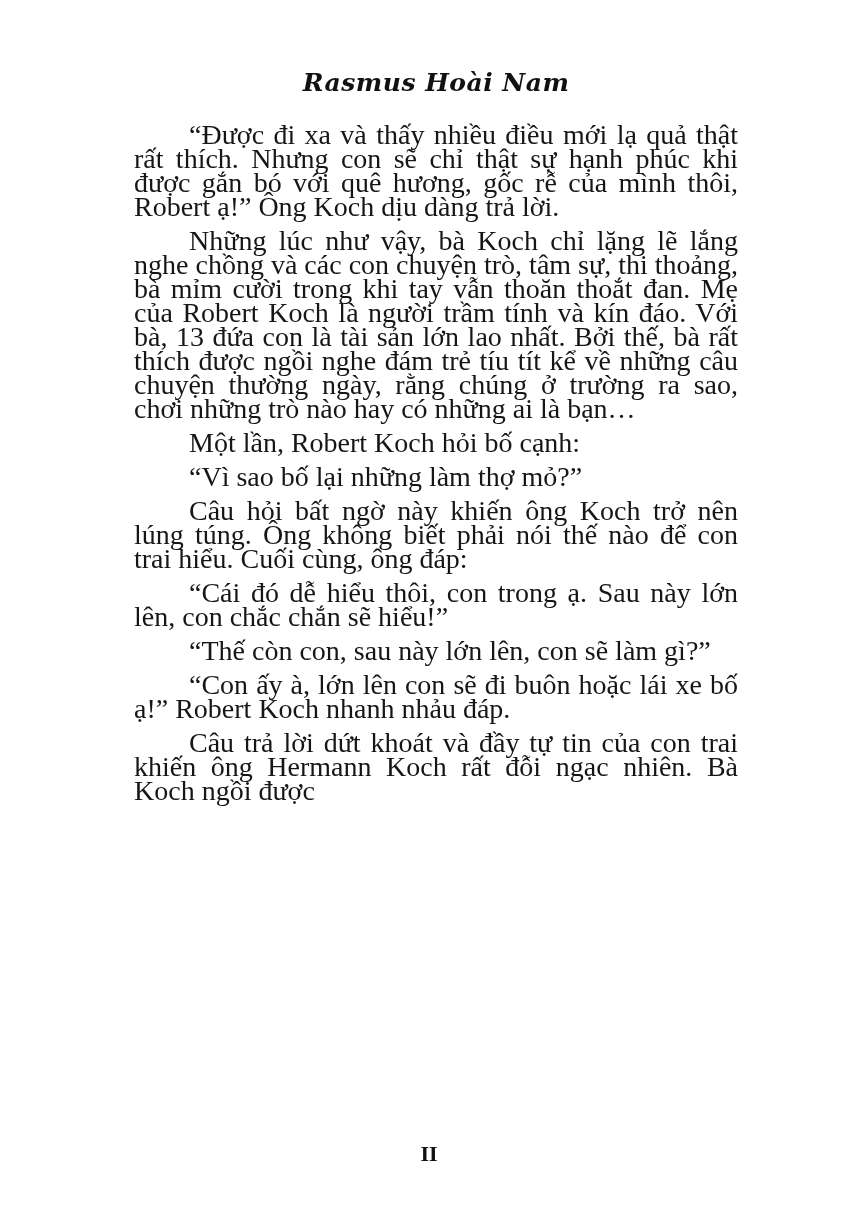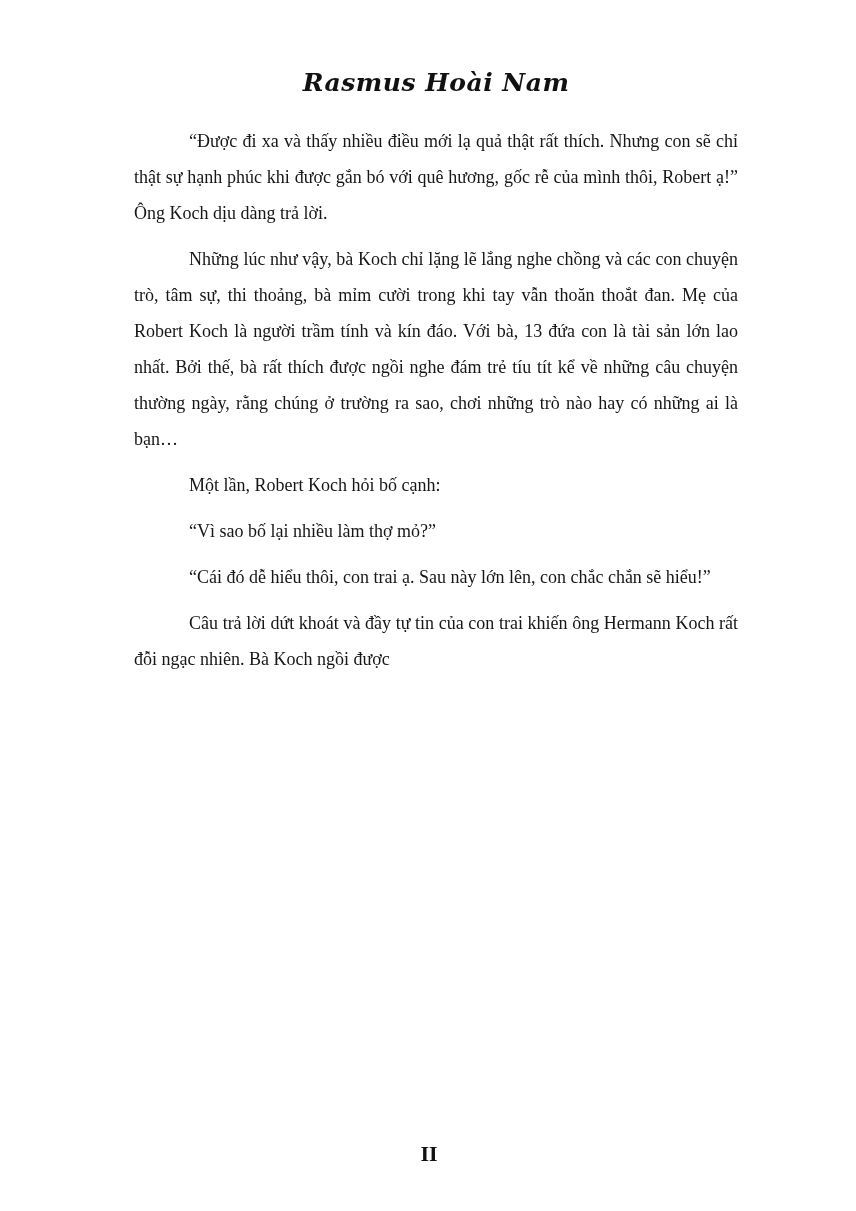--- a/index.html
+++ b/index.html
@@ -26,22 +26,22 @@
     font-family: "DejaVu Serif", serif;
     font-style: italic;
     font-weight: bold;
     font-size: 25px;
     letter-spacing: 0.5px;
     margin: 0 0 26px 0;
     color: #111111;
   }
   .body-text p {
     margin: 0 0 10px 0;
-    font-size: 18px;
-    line-height: 36px;
+    font-size: 28px;
+    line-height: 24px;
     text-align: justify;
     text-indent: 55px;
     color: #161616;
   }
   .page-number {
     position: absolute;
     left: 1px;
     bottom: 44px;
     width: 100%;
     text-align: center;
@@ -54,20 +54,23 @@
 <body>
 
 <div class="page">
 
   <div class="running-header">Rasmus Hoài Nam</div>
 
   <div class="body-text">
     <p>“Được đi xa và thấy nhiều điều mới lạ quả thật rất thích. Nhưng con sẽ chỉ thật sự hạnh phúc khi được gắn bó với quê hương, gốc rễ của mình thôi, Robert ạ!” Ông Koch dịu dàng trả lời.</p>
     <p>Những lúc như vậy, bà Koch chỉ lặng lẽ lắng nghe chồng và các con chuyện trò, tâm sự, thi thoảng, bà mỉm cười trong khi tay vẫn thoăn thoắt đan. Mẹ của Robert Koch là người trầm tính và kín đáo. Với bà, 13 đứa con là tài sản lớn lao nhất. Bởi thế, bà rất thích được ngồi nghe đám trẻ tíu tít kể về những câu chuyện thường ngày, rằng chúng ở trường ra sao, chơi những trò nào hay có những ai là bạn…</p>
     <p>Một lần, Robert Koch hỏi bố cạnh:</p>
-    <p>“Vì sao bố lại nhiều làm thợ mỏ?”</p>
-    <p>“Cái đó dễ hiểu thôi, con trai ạ. Sau này lớn lên, con chắc chắn sẽ hiểu!”</p>
+    <p>“Vì sao bố lại những làm thợ mỏ?”</p>
+    <p>Câu hỏi bất ngờ này khiến ông Koch trở nên lúng túng. Ông không biết phải nói thế nào để con trai hiểu. Cuối cùng, ông đáp:</p>
+    <p>“Cái đó dễ hiểu thôi, con trong ạ. Sau này lớn lên, con chắc chắn sẽ hiểu!”</p>
+    <p>“Thế còn con, sau này lớn lên, con sẽ làm gì?”</p>
+    <p>“Con ấy à, lớn lên con sẽ đi buôn hoặc lái xe bố ạ!” Robert Koch nhanh nhảu đáp.</p>
     <p>Câu trả lời dứt khoát và đầy tự tin của con trai khiến ông Hermann Koch rất đỗi ngạc nhiên. Bà Koch ngồi được</p>
   </div>
 
   <div class="page-number">II</div>
 
 </div>
 
 </body></html>

